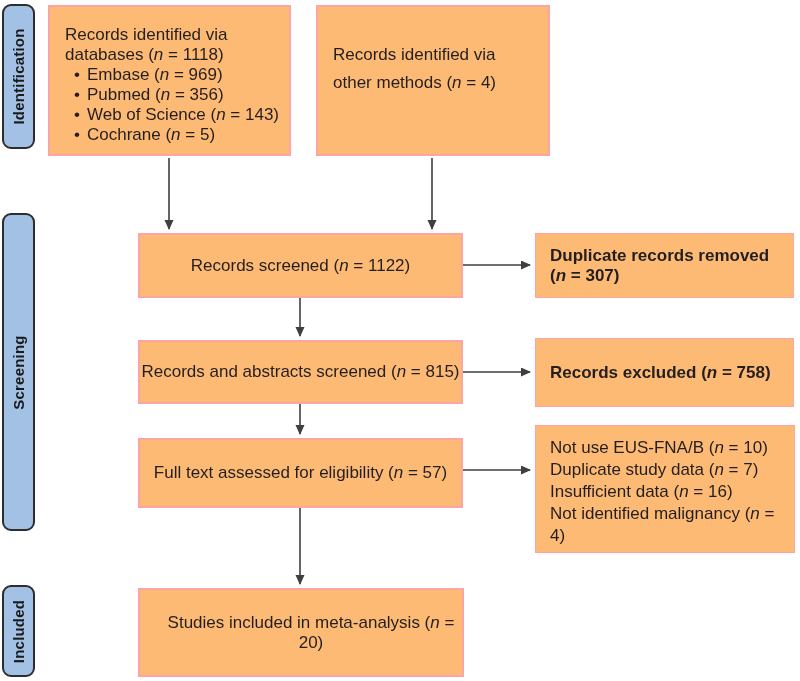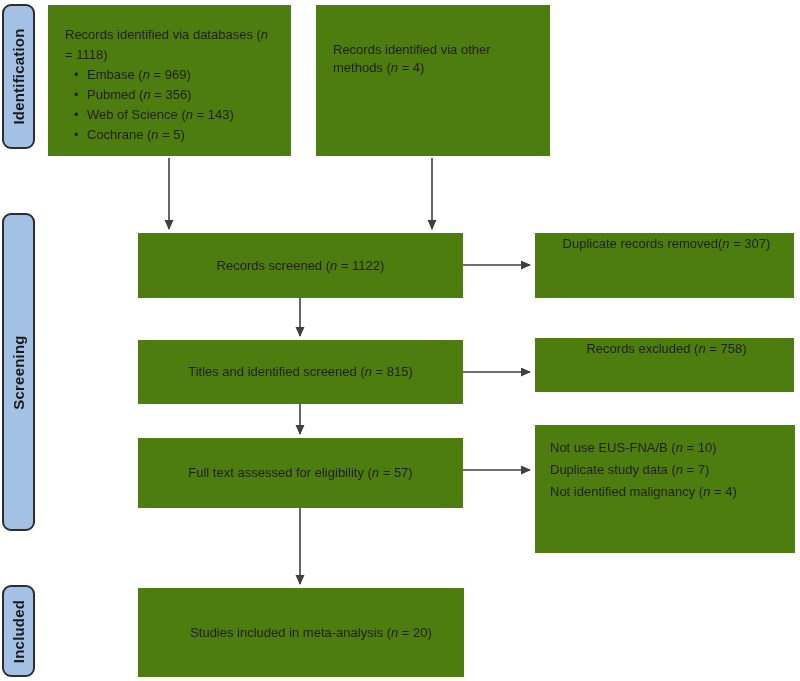--- a/index.html
+++ b/index.html
@@ -10,41 +10,41 @@
   .stage-bar{
     position:absolute;left:2px;width:33px;
     background:#a3c1e5;border:2px solid #2d2d2d;border-radius:9px;
     display:flex;align-items:center;justify-content:center;box-sizing:border-box;
   }
   .stage-bar .vlabel{
     transform:rotate(-90deg);white-space:nowrap;
     font-weight:bold;font-size:15px;color:#1a1a1a;letter-spacing:.2px;
   }
   .fbox{
-    position:absolute;background:#4d7c0f;border:2px solid #4d7c0f;
-    box-sizing:border-box;font-size:13px;line-height:20px;
+    position:absolute;background:#fdba74;border:2px solid #fca5a5;
+    box-sizing:border-box;font-size:17px;line-height:20px;
   }
   .fbox.thin{border-width:1.5px;}
   .center{display:flex;align-items:center;justify-content:center;text-align:center;}
-  .vcenter-left{display:flex;flex-direction:row;justify-content:center;padding-left:14px;padding-right:10px;}
+  .vcenter-left{display:flex;flex-direction:column;justify-content:center;padding-left:14px;padding-right:10px;font-weight:bold;}
   .n{font-style:italic;}
   .bullet-row{display:flex;}
   .bullet{width:13px;flex:0 0 13px;margin-left:9px;}
   .bullet-text{flex:1;}
   svg.arrows{position:absolute;left:0;top:0;width:800px;height:681px;pointer-events:none;}
   
   #bar-identification{top:4px;height:145px;}
   #bar-screening{top:213px;height:318px;}
   #bar-included{top:585px;height:92px;}
   #box-databases{left:48px;top:5px;width:243px;height:151px;padding:18px 10px 0 15px;}
-  #box-other{left:316px;top:5px;width:234px;height:151px;padding:34px 12px 0 15px;line-height:18px;}
+  #box-other{left:316px;top:5px;width:234px;height:151px;padding:34px 12px 0 15px;line-height:28px;}
   #box-screened{left:138px;top:233px;width:325px;height:65px;}
   #box-duplicates{left:535px;top:233px;width:259px;height:65px;}
   #box-titles{left:138px;top:340px;width:325px;height:64px;}
-  #box-excluded{left:535px;top:338px;width:259px;height:54px;}
+  #box-excluded{left:535px;top:338px;width:259px;height:69px;}
   #box-fulltext{left:138px;top:438px;width:325px;height:70px;}
   #box-reports{left:535px;top:425px;width:260px;height:128px;padding:11px 6px 0 14px;line-height:22px;}
   #box-studies{left:138px;top:588px;width:326px;height:89px;padding-left:20px;}
 </style>
 </head>
 <body>
 
 <div class="canvas">
 
   <svg class="arrows" viewBox="0 0 800 681">
@@ -100,34 +100,35 @@
   <div class="fbox center" id="box-screened">
     <div><span>Records screened (</span><i class="n">n</i><span> = 1122)</span></div>
   </div>
 
   <div class="fbox thin vcenter-left" id="box-duplicates">
     <div><span>Duplicate records removed</span></div>
     <div><span>(</span><i class="n">n</i><span> = 307)</span></div>
   </div>
 
   <div class="fbox center" id="box-titles">
-    <div><span>Titles and identified screened (</span><i class="n">n</i><span> = 815)</span></div>
+    <div><span>Records and abstracts screened (</span><i class="n">n</i><span> = 815)</span></div>
   </div>
 
   <div class="fbox thin vcenter-left" id="box-excluded">
     <div><span>Records excluded (</span><i class="n">n</i><span> = 758)</span></div>
   </div>
 
   <div class="fbox center" id="box-fulltext">
     <div><span>Full text assessed for eligibility (</span><i class="n">n</i><span> = 57)</span></div>
   </div>
 
   <div class="fbox thin" id="box-reports">
     <div><span>Not use EUS-FNA/B (</span><i class="n">n</i><span> = 10)</span></div>
     <div><span>Duplicate study data (</span><i class="n">n</i><span> = 7)</span></div>
+    <div><span>Insufficient data (</span><i class="n">n</i><span> = 16)</span></div>
     <div><span>Not identified malignancy (</span><i class="n">n</i><span> = 4)</span></div>
   </div>
 
   <div class="fbox center" id="box-studies">
     <div><span>Studies included in meta-analysis (</span><i class="n">n</i><span> = 20)</span></div>
   </div>
 
 </div>
 
 </body></html>

